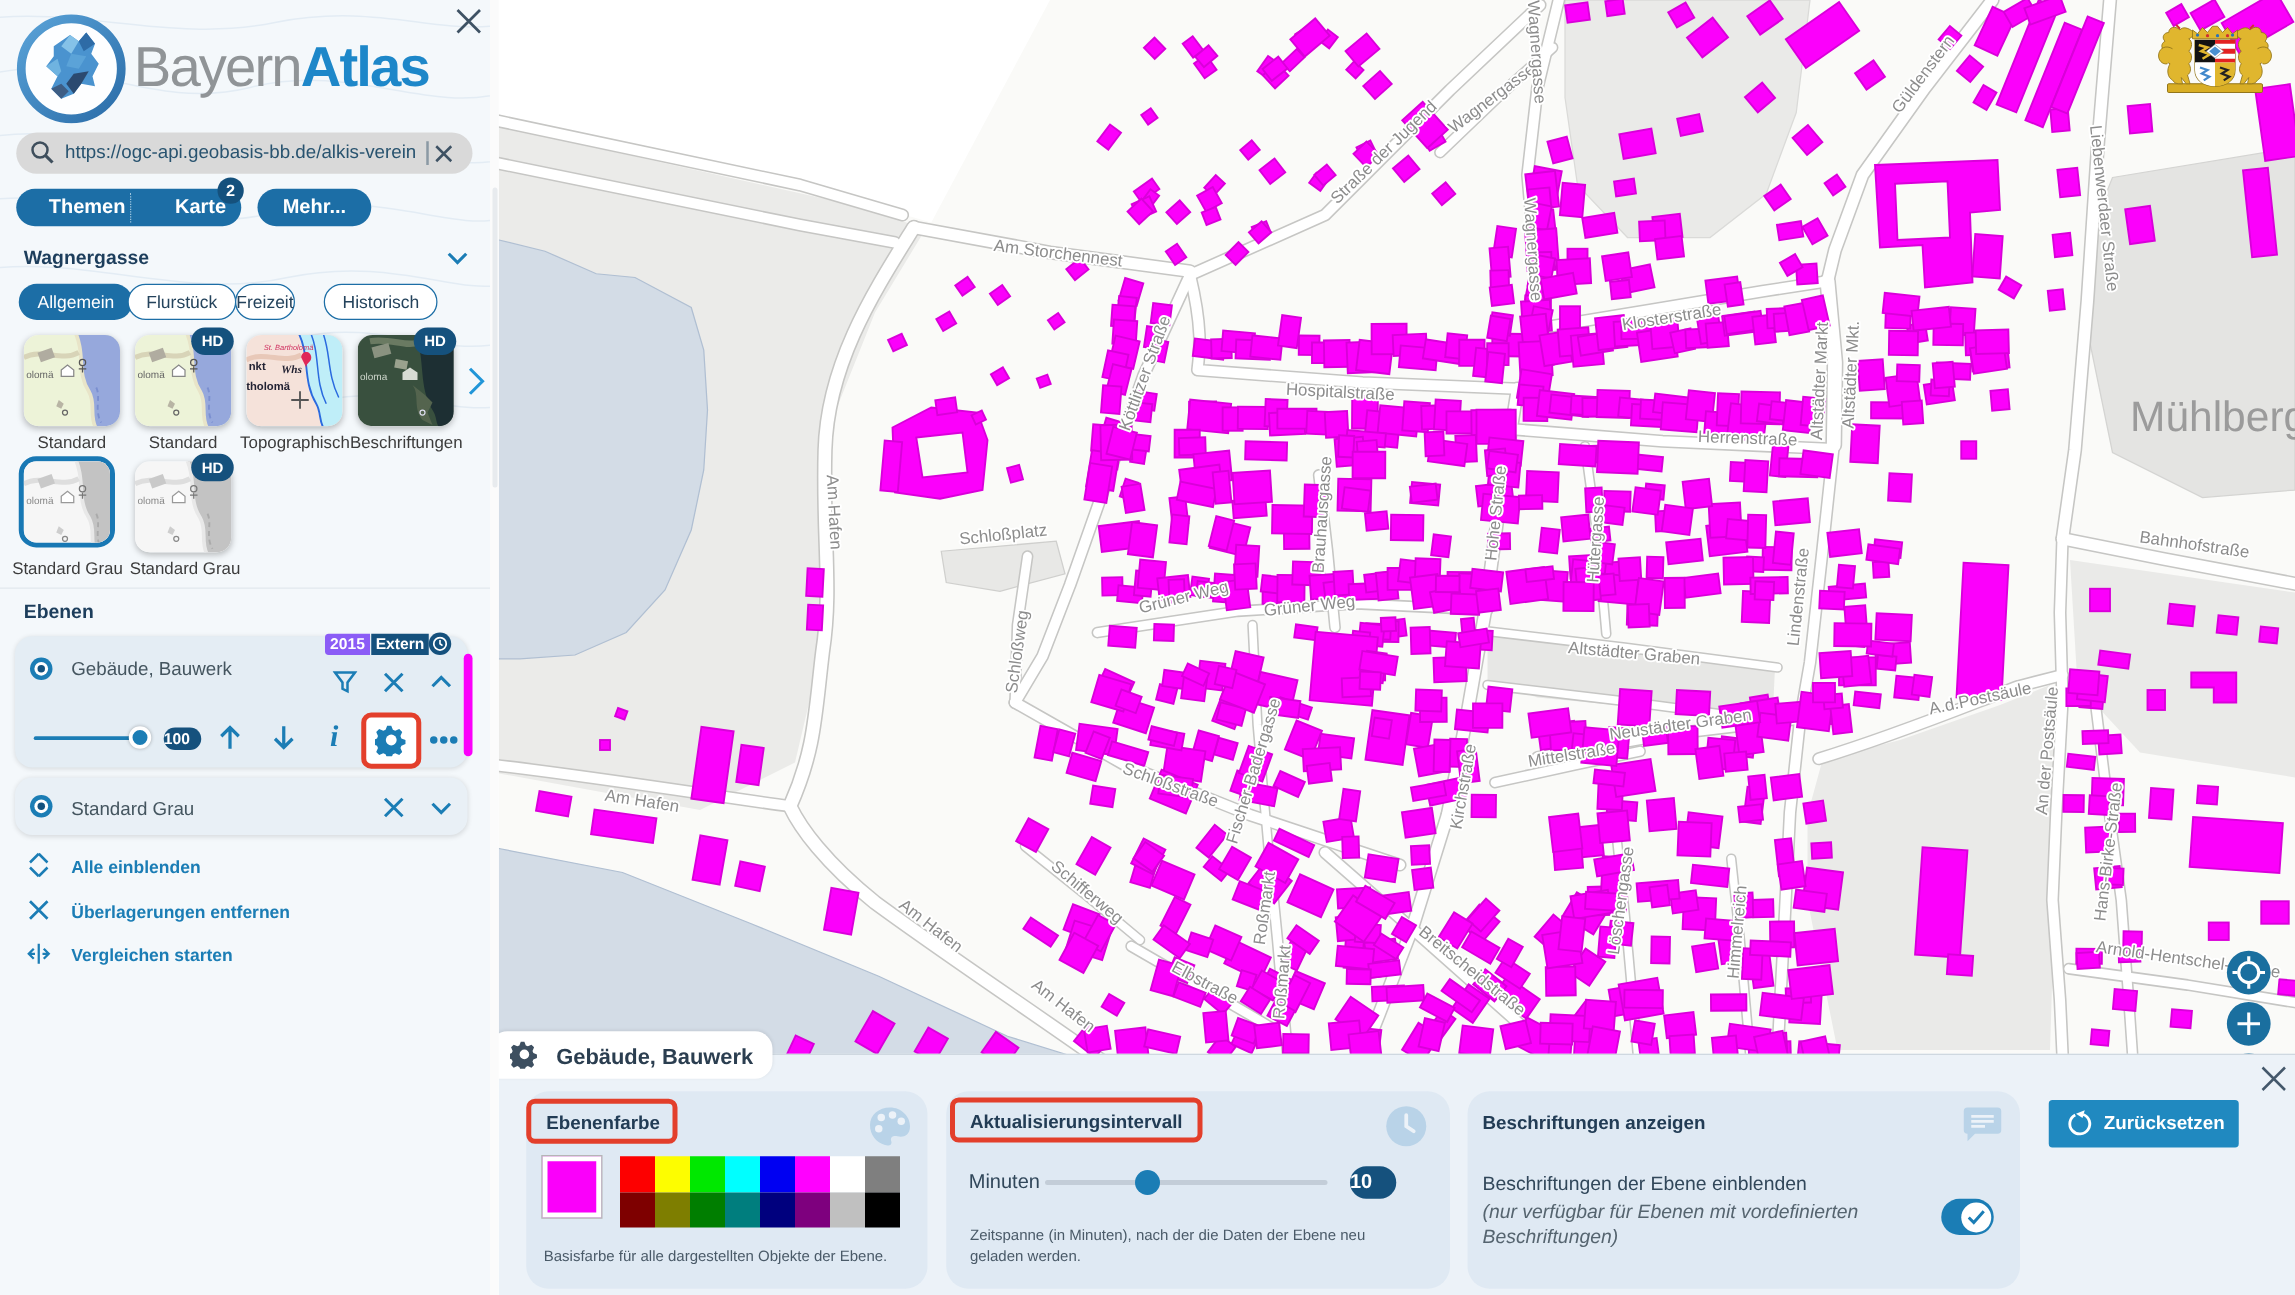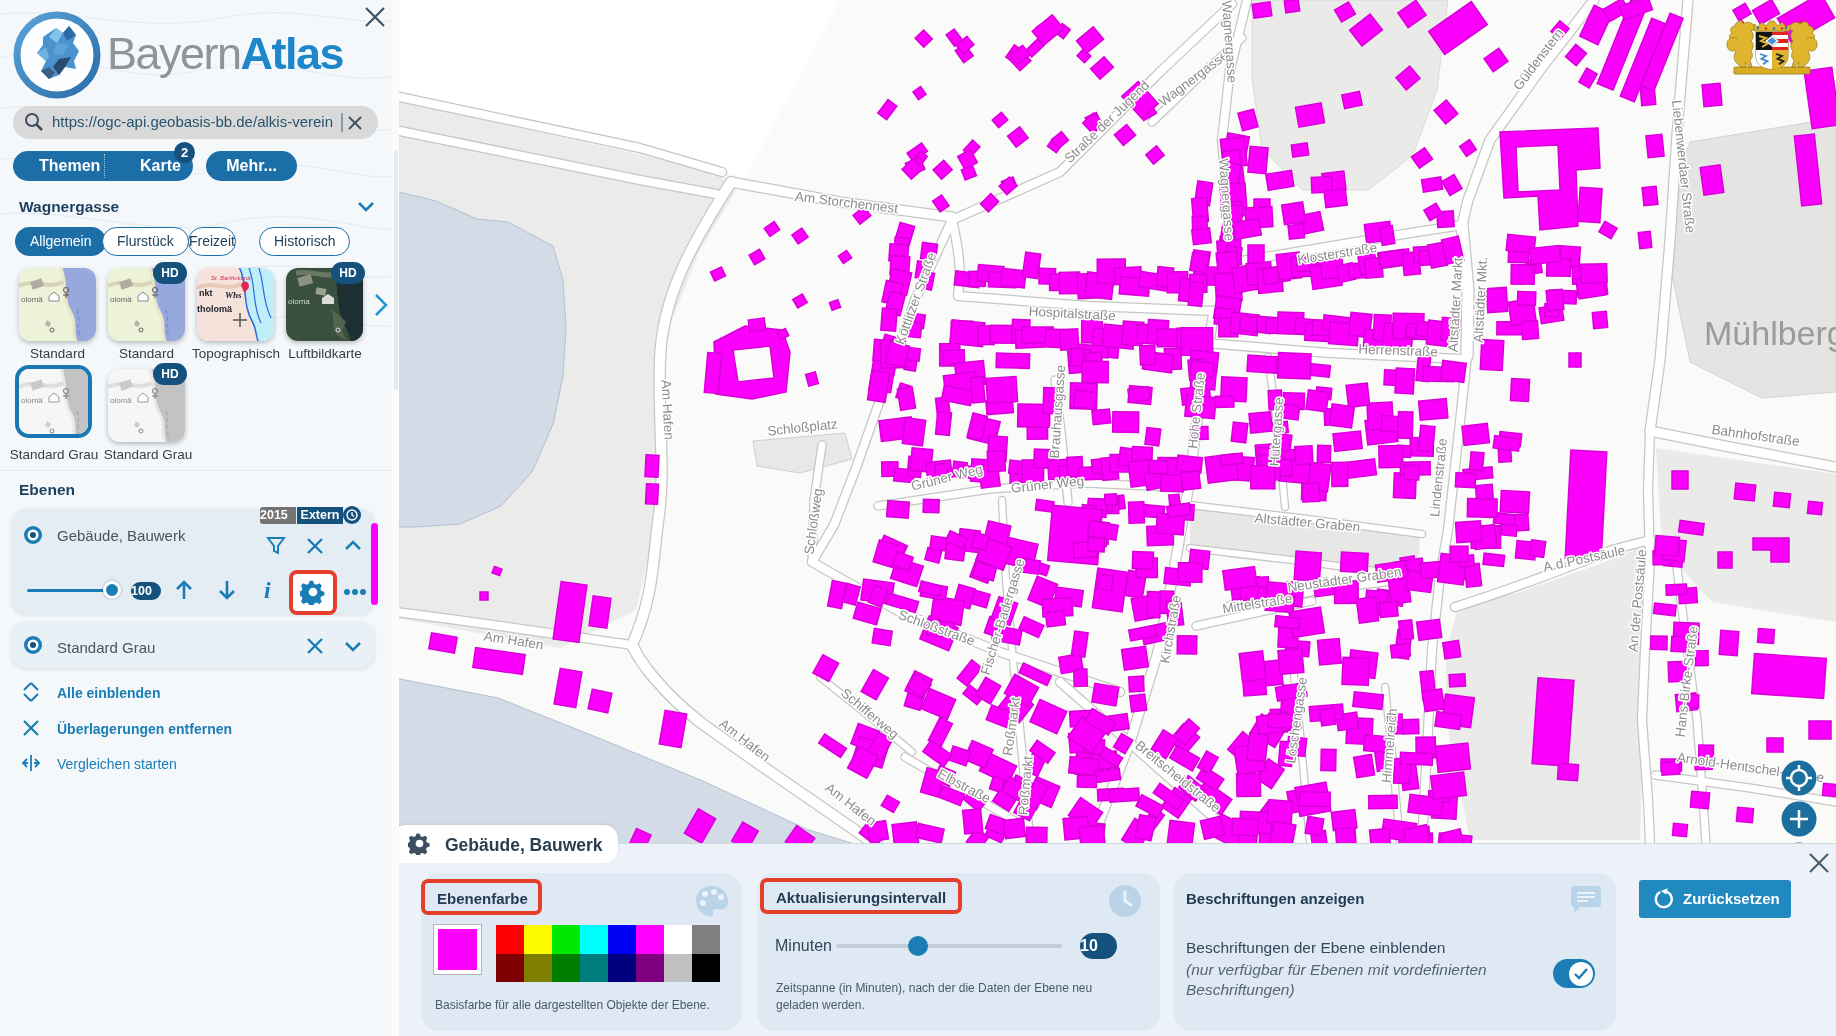--- a/index.html
+++ b/index.html
@@ -1300,21 +1300,21 @@
         </svg></div>
 <div style="position:absolute;left:331px;top:262px;width:34px;height:22px;background:#15517d;border-radius:11px;color:#fff;font-weight:bold;font-size:12px;text-align:center;line-height:22px">HD</div>
 
 <svg width="14" height="24" viewBox="0 0 14 24" style="position:absolute;left:374;top:293">
         <path d="M2,2 L12,12 L2,22" stroke="#2196d8" stroke-width="2.5" fill="none"></path>
       </svg>
 
 <div style="position:absolute;left:19px;top:346px;width:77px;text-align:center;font-size:13.5px;color:#3c3c3c;white-space:nowrap">Standard</div>
 <div style="position:absolute;left:108px;top:346px;width:77px;text-align:center;font-size:13.5px;color:#3c3c3c;white-space:nowrap">Standard</div>
 <div style="position:absolute;left:188px;top:346px;width:96px;text-align:center;font-size:13.5px;color:#3c3c3c;white-space:nowrap">Topographisch</div>
-<div style="position:absolute;left:278px;top:346px;width:94px;text-align:center;font-size:13.5px;color:#3c3c3c;white-space:nowrap">Luftbildkarte</div>
+<div style="position:absolute;left:278px;top:346px;width:94px;text-align:center;font-size:13.5px;color:#3c3c3c;white-space:nowrap">Beschriftungen</div>
 
 <div style="position:absolute;left:15px;top:365px;width:77px;height:73px;border-radius:14px;overflow:hidden;border:4px solid #1878b4"><svg width="77" height="73" viewBox="0 0 77 73">
           <rect width="77" height="73" fill="#f6f6f6"></rect>
           <path d="M40,-5 C50,15 42,30 52,45 C58,55 52,65 58,75 L80,75 L80,-5 Z" fill="#c3c3c3"></path>
           <path d="M40,-5 C50,15 42,30 52,45 C58,55 52,65 58,75" fill="none" stroke="#e8e8e8" stroke-width="3"></path>
           <path d="M0,18 C15,10 30,22 44,14" fill="none" stroke="#dedede" stroke-width="4"></path>
           <rect x="12" y="12" width="12" height="8" fill="#c9c9c9" transform="rotate(-20 18 16)"></rect>
           <path d="M30,28 l5,-4 5,4 v5 h-10 Z" fill="#fff" stroke="#999"></path>
           <circle cx="47" cy="22" r="2.5" fill="none" stroke="#777"></circle>
           <path d="M47,25 v5 M44,27 h6" stroke="#777"></path>
@@ -1344,21 +1344,21 @@
 <div style="position:absolute;left:103px;top:447px;width:90px;text-align:center;font-size:13.5px;color:#3c3c3c;white-space:nowrap">Standard Grau</div>
 
 <div style="position:absolute;left:0;top:470px;width:392px;border-top:1px solid #e1e8ee"></div>
 
 <div style="position:absolute;left:19px;top:481px;font-size:15.5px;font-weight:bold;color:#1d3e5c">Ebenen</div>
 
 <div style="position:absolute;left:12px;top:509px;width:362px;height:105px;background:#e4edf4;border-radius:14px;box-shadow:0 1px 4px rgba(0,0,0,.12)"></div>
 
 <div style="position:absolute;left:371px;top:523px;width:7px;height:82px;background:#fb00fb;border-radius:4px"></div>
 
-<div style="position:absolute;left:260px;top:507px;width:36px;height:17px;background:#737373;color:#fff;font-weight:bold;font-size:12.5px;text-align:left;line-height:17px;border-radius:3px 0 0 3px">2015</div>
+<div style="position:absolute;left:260px;top:507px;width:36px;height:17px;background:#8b5cf6;color:#fff;font-weight:bold;font-size:12.5px;text-align:center;line-height:17px;border-radius:3px 0 0 3px">2015</div>
 
 <div style="position:absolute;left:297px;top:507px;width:46px;height:17px;background:#15517d;color:#fff;font-weight:bold;font-size:12.5px;text-align:center;line-height:17px">Extern</div>
 
 <div style="position:absolute;left:343px;top:506px;width:18px;height:18px;background:#15517d;border-radius:50%">
 <svg width="12" height="12" viewBox="0 0 12 12" style="position:absolute;left:3px;top:3px">
           <circle cx="6" cy="6" r="5" fill="none" stroke="#fff" stroke-width="1.4"></circle>
           <path d="M6,3 V6 L8,7.5" stroke="#fff" stroke-width="1.3" fill="none"></path>
         </svg>
       </div>
 
@@ -1433,17 +1433,17 @@
 <div style="position:absolute;left:57px;top:685px;font-size:14px;font-weight:bold;color:#1b7db5">Alle einblenden</div>
 
 <svg width="18" height="18" viewBox="0 0 18 18" style="position:absolute;left:22;top:719">
         <path d="M2,2 L16,16 M16,2 L2,16" stroke="#1b7db5" stroke-width="2.2"></path>
       </svg>
 <div style="position:absolute;left:57px;top:721px;font-size:14px;font-weight:bold;color:#1b7db5">Überlagerungen entfernen</div>
 
 <svg width="26" height="18" viewBox="0 0 26 18" style="position:absolute;left:18;top:754">
         <path d="M13,1 L13,17 M9,5 L5,9 L9,13 M5,9 L10,9 M17,5 L21,9 L17,13 M16,9 L21,9" stroke="#1b7db5" stroke-width="1.8" fill="none"></path>
       </svg>
-<div style="position:absolute;left:57px;top:756px;font-size:14px;font-weight:normal;color:#1b7db5">Vergleichen starten</div>
+<div style="position:absolute;left:57px;top:756px;font-size:14px;font-weight:bold;color:#1b7db5">Vergleichen starten</div>
 </div>
 
 <div style="position:absolute;left:392px;top:0;width:7px;height:1036px;background:#fbfbfb"></div>
 <div style="position:absolute;left:394px;top:150px;width:4px;height:240px;background:#e8ebee;border-radius:2px"></div>
 </div>
 </body></html>

